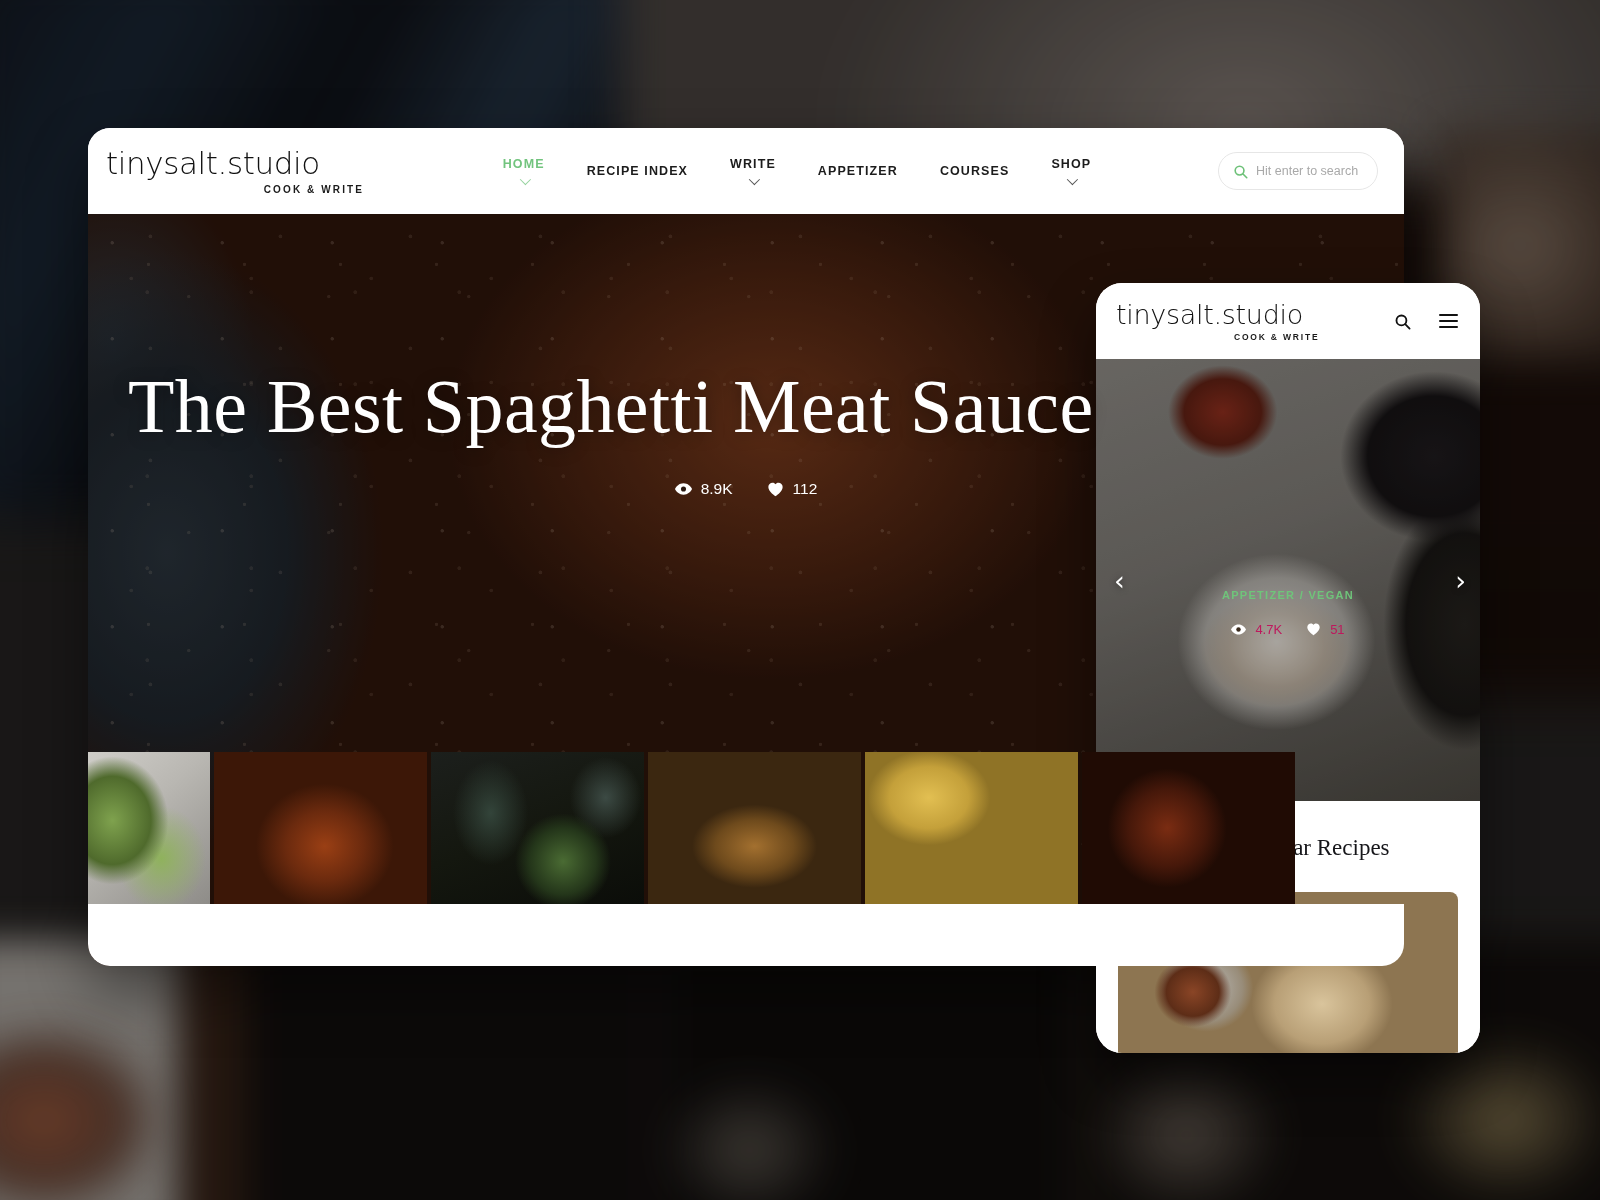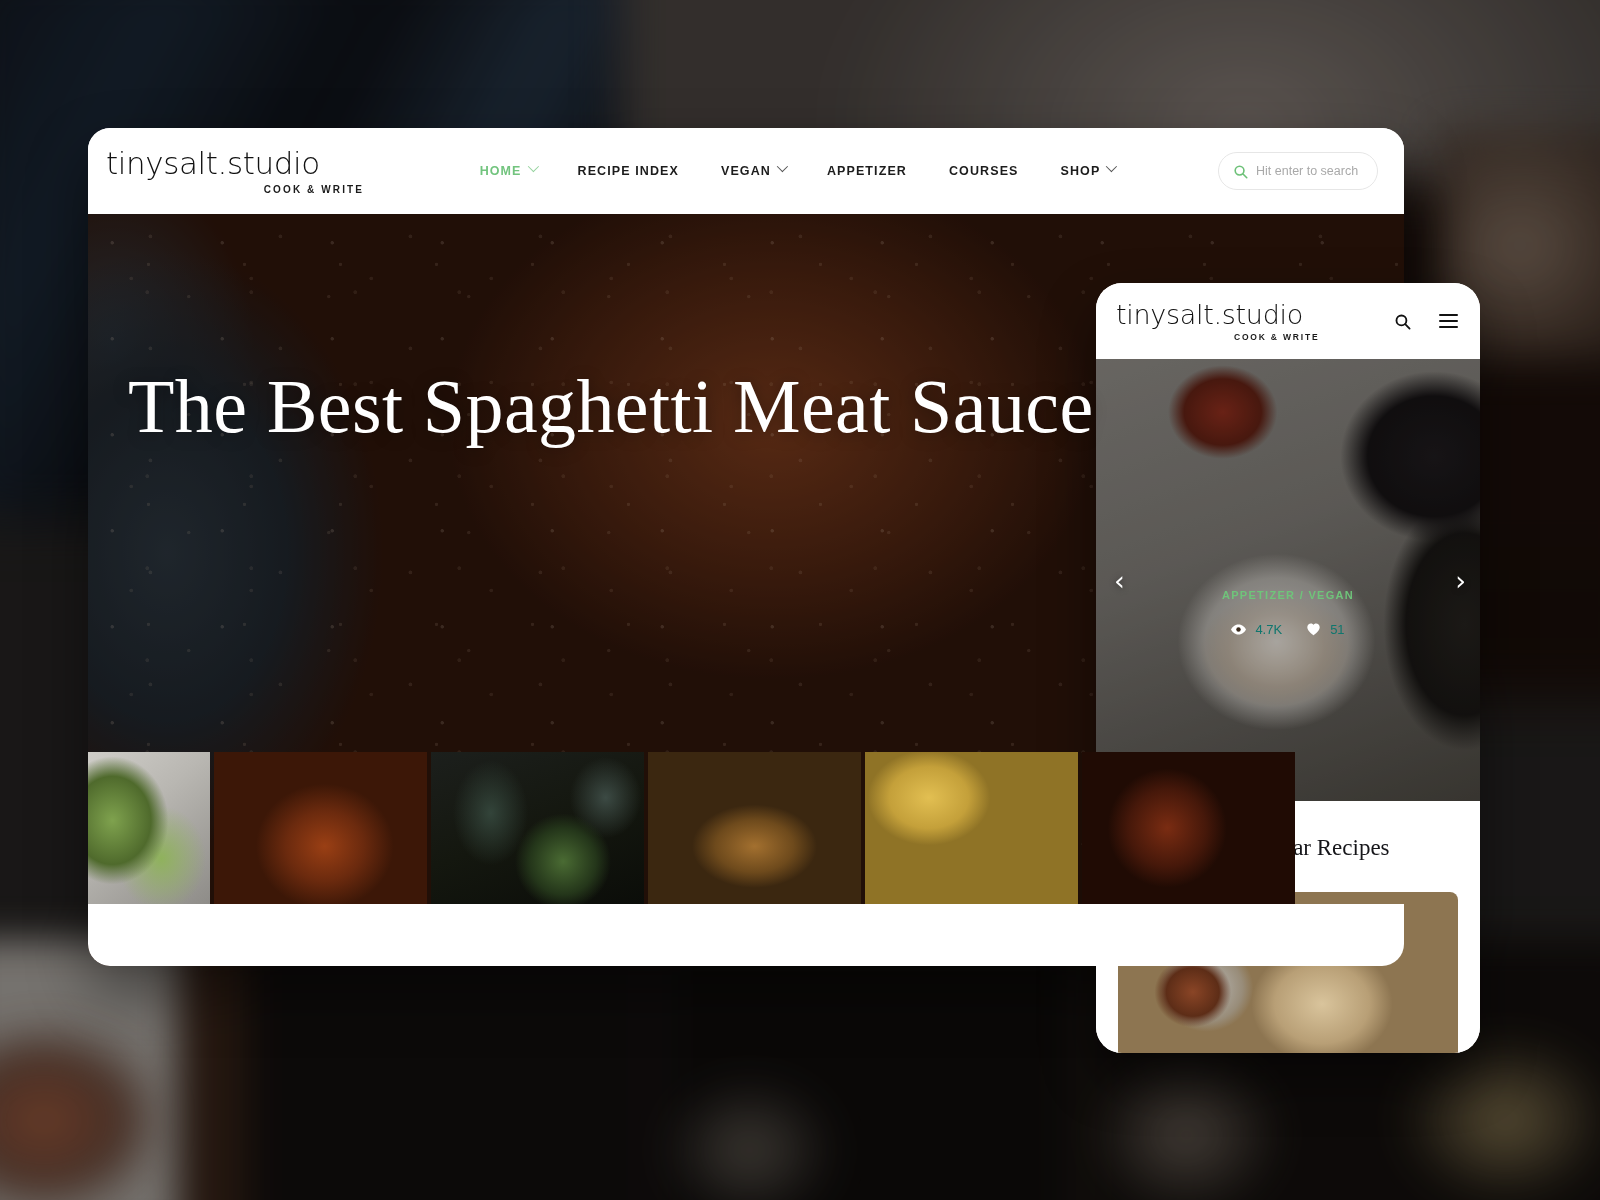--- a/index.html
+++ b/index.html
@@ -78,23 +78,24 @@
   .brand-name {
     font-size:31px; letter-spacing:-.4px; color:#111; line-height:1;
     font-weight:300; font-family:"DejaVu Sans", sans-serif;
   }
   .brand-sub {
     margin-top:5px; font-size:10px; letter-spacing:2.1px; color:#1b1b1b;
     font-weight:700; text-align:right; padding-right:12px;
   }
   .d-nav { flex:1; display:flex; align-items:center; justify-content:center; gap:0; }
   .nav-item {
-    display:flex; align-items:flex-start; gap:6px; font-size:12.5px; font-weight:700;
+    display:flex; align-items:center; gap:6px; font-size:12.5px; font-weight:700;
     letter-spacing:1.1px; color:#1c1c1c; padding:0 21px; cursor:pointer;
     white-space:nowrap;
+    flex-direction:column;
   }
   .nav-item.active { color:#72c47e; }
   .chev {
     width:8px; height:8px; border-right:1.6px solid currentColor;
     border-bottom:1.6px solid currentColor; transform:rotate(45deg) translateY(-2px);
     opacity:.75;
   }
   .search-box {
     width:160px; height:38px; border:1px solid #e6e6e6; border-radius:19px;
     display:flex; align-items:center; gap:8px; padding:0 14px; background:#fff;
@@ -222,21 +223,21 @@
   }
   .p-title {
     font-family:"Liberation Serif", serif; color:#fff; font-size:28px;
     line-height:1.3; font-weight:400; text-shadow:0 2px 12px rgba(0,0,0,.4);
   }
   .p-cat {
     margin-top:34px; color:#6fc47a; font-size:11px; font-weight:700; letter-spacing:1.3px;
   }
   .p-stats {
     margin-top:21px; display:flex; align-items:center; justify-content:center;
-    gap:24px; color:#0f766e; font-size:13px;
+    gap:24px; color:#be185d; font-size:13px;
   }
   .p-arrow {
     position:absolute; top:50%; transform:translateY(-50%); z-index:5;
     color:#fff; font-size:27px; line-height:1; cursor:pointer;
     text-shadow:0 1px 6px rgba(0,0,0,.5); font-family:"DejaVu Sans", sans-serif;
   }
   .p-arrow.left { left:18px; }
   .p-arrow.right { right:14px; }
 
   .p-section { background:#fff; padding:34px 0 0; }
@@ -278,21 +279,21 @@
 
     <nav class="d-nav">
       <div class="nav-item active">
         <span>HOME</span>
         <span class="chev"></span>
       </div>
       <div class="nav-item">
         <span>RECIPE INDEX</span>
       </div>
       <div class="nav-item">
-        <span>VEGAN</span>
+        <span>WRITE</span>
         <span class="chev"></span>
       </div>
       <div class="nav-item">
         <span>APPETIZER</span>
       </div>
       <div class="nav-item">
         <span>COURSES</span>
       </div>
       <div class="nav-item">
         <span>SHOP</span>
@@ -309,20 +310,35 @@
     </div>
   </div>
 
   <div class="d-hero">
     <div class="hero-img"></div>
     <div class="hero-speckle"></div>
     <div class="hero-overlay"></div>
 
     <div class="hero-content">
       <div class="hero-title">The Best Spaghetti Meat Sauce</div>
+      <div class="hero-stats">
+        <span class="stat">
+          <svg width="17" height="12" viewBox="0 0 24 16">
+            <path d="M12 0C6 0 1.6 4.4 0 8c1.6 3.6 6 8 12 8s10.4-4.4 12-8c-1.6-3.6-6-8-12-8z" fill="#fff"></path>
+            <circle cx="12" cy="8" r="3.6" fill="#2a1a12"></circle>
+          </svg>
+          <span>8.9K</span>
+        </span>
+        <span class="stat">
+          <svg width="17" height="15" viewBox="0 0 24 22">
+            <path d="M12 21S1.5 14.2 1.5 7.4C1.5 3.6 4.4 1 7.7 1c2 0 3.5 1 4.3 2.3C12.8 2 14.3 1 16.3 1 19.6 1 22.5 3.6 22.5 7.4 22.5 14.2 12 21 12 21z" fill="#fff"></path>
+          </svg>
+          <span>112</span>
+        </span>
+      </div>
     </div>
 
     <div class="thumbs">
       <div class="thumb first t1"></div>
       <div class="thumb t2"></div>
       <div class="thumb t3"></div>
       <div class="thumb t4"></div>
       <div class="thumb t5"></div>
       <div class="thumb t6"></div>
     </div>

